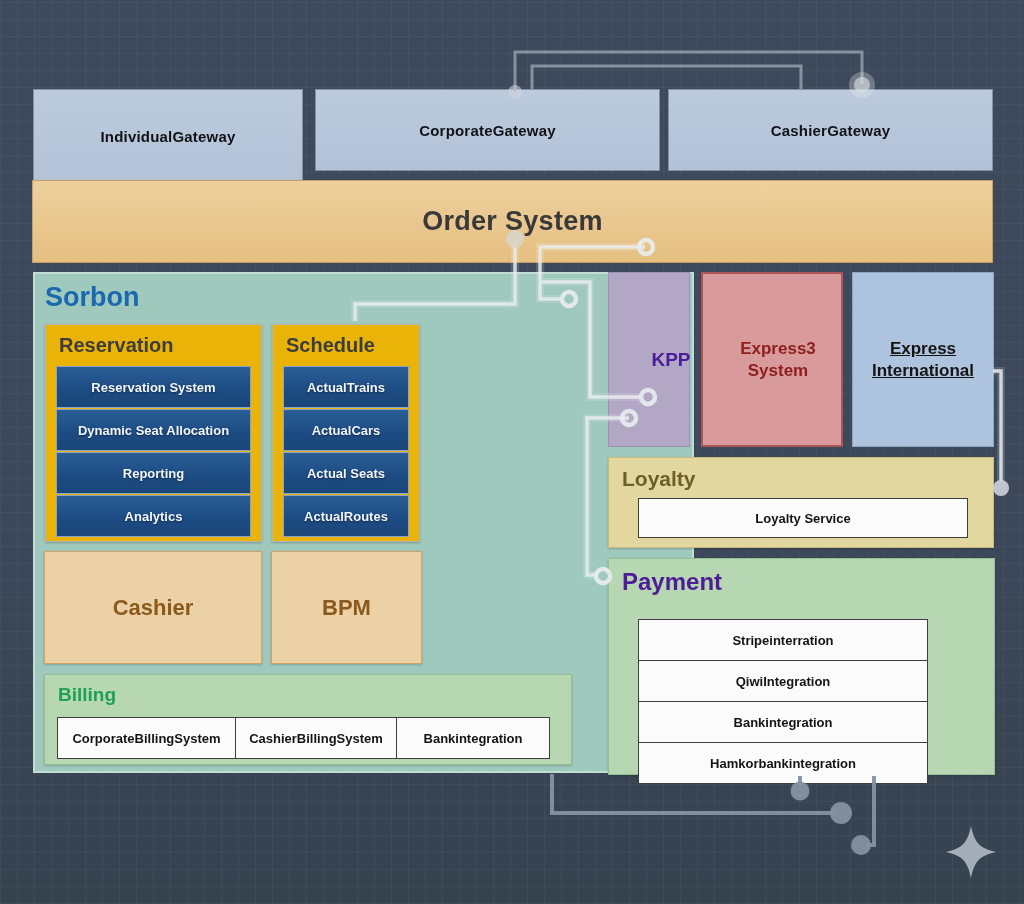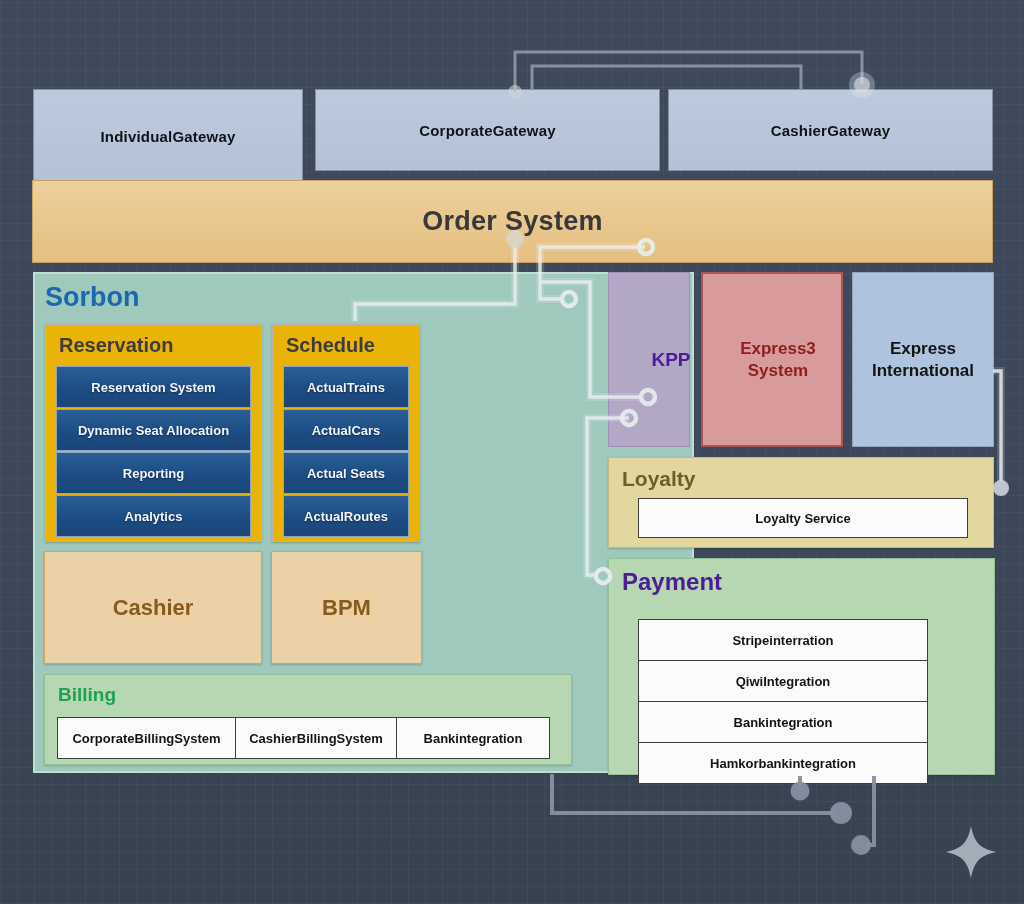--- a/index.html
+++ b/index.html
@@ -60,21 +60,21 @@
   .green-title{font-size:19px;font-weight:bold;color:#1ea155;padding:9px 0 0 13px;}
   #payment .green-title{font-size:24px;color:#4c1d95;}
   .billing-row{display:flex;margin:11px 0 0 13px;}
   .billing-row .white-cell{margin-top:0;margin-left:-1px;flex:none;}
   
   #kpp{background:#b3a7c6;border:1px solid #a08fb9;display:flex;align-items:center;justify-content:center;
        color:#4b1d98;font-weight:bold;font-size:19px;padding-left:44px;}
   #express3{background:#d89a9b;border:2px solid #ab5455;display:flex;align-items:center;justify-content:center;
        color:#8e1e1e;font-weight:bold;font-size:17px;text-align:center;line-height:1.25;}
   #express-intl{background:#aec3dd;border:1px solid #8fa5c2;display:flex;align-items:center;justify-content:center;
-       color:#141414;font-weight:bold;font-size:17px;text-align:center;line-height:1.25;}
+       color:#141414;font-weight:bold;font-size:17px;text-align:center;line-height:1.25;text-decoration:underline;}
   #express3 .t,#express-intl .t{width:110px;}
   
   #loyalty{background:#e3d7a0;border:1px solid #c8b97c;box-shadow:0 1px 2px rgba(0,0,0,.2);}
   #loyalty .panel-title{color:#6e5e29;font-size:21px;}
   
   #wires{position:absolute;left:0;top:0;pointer-events:none;}
 </style>
 </head>
 <body>
 

